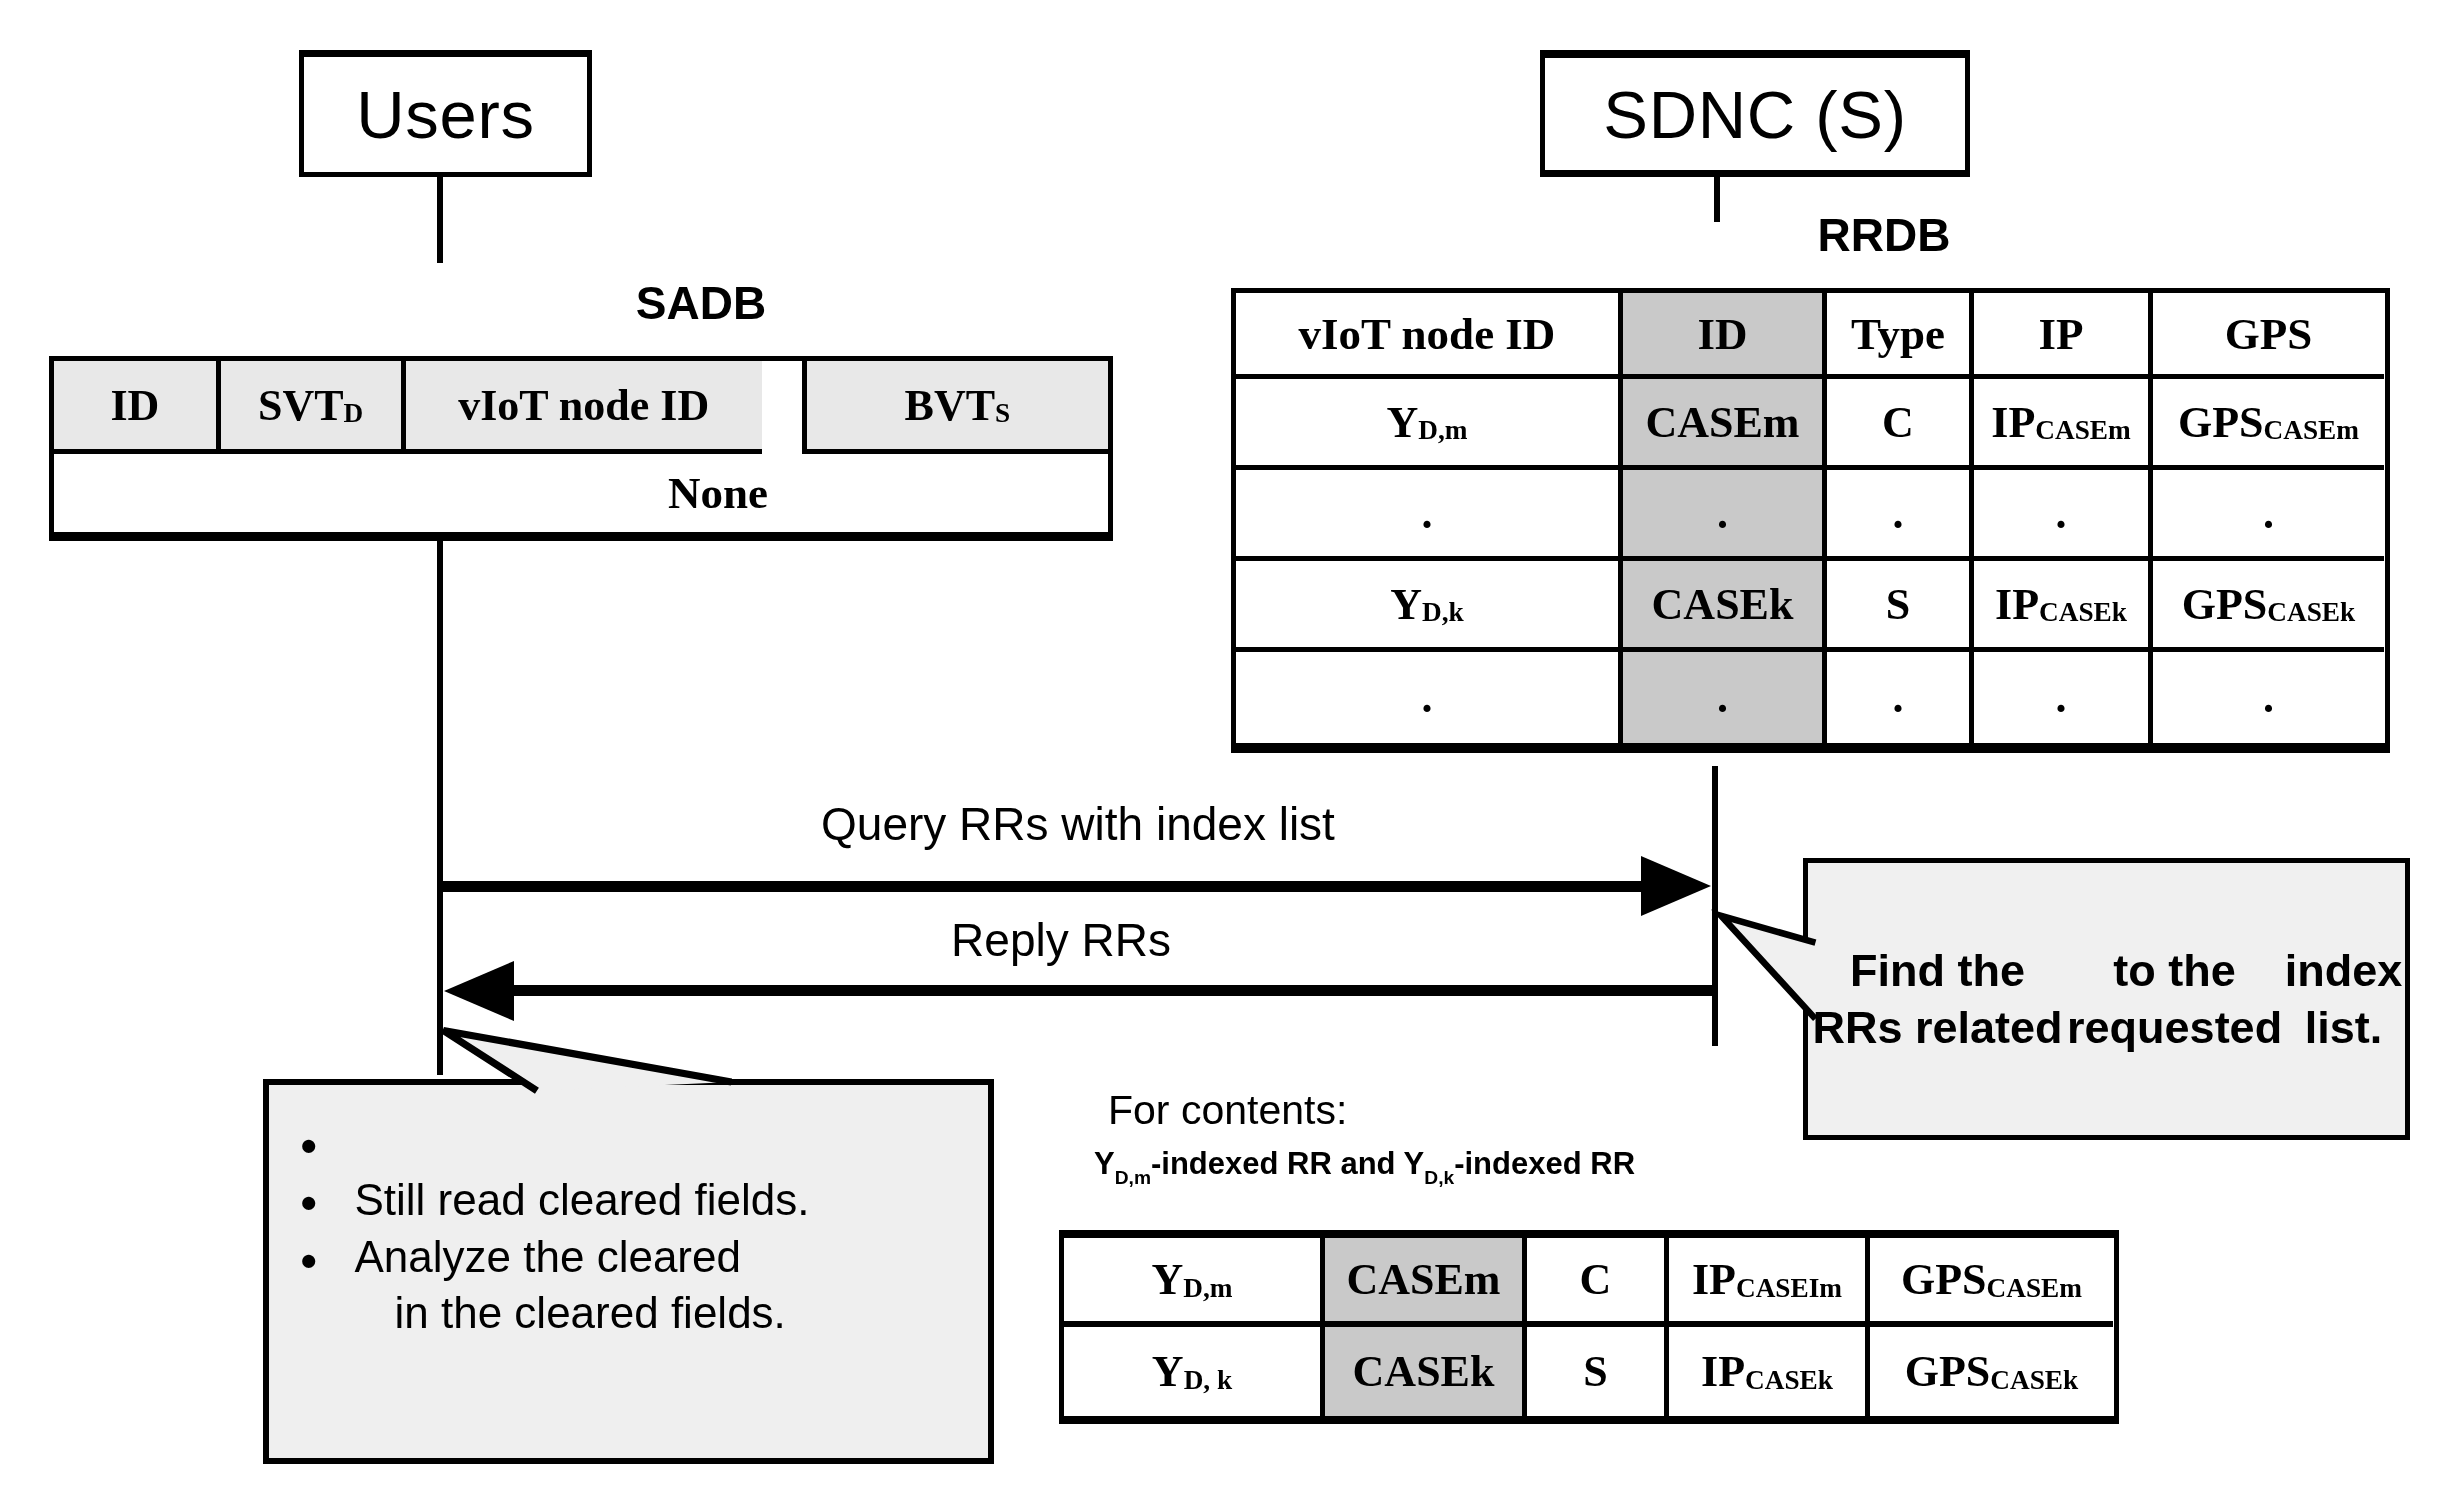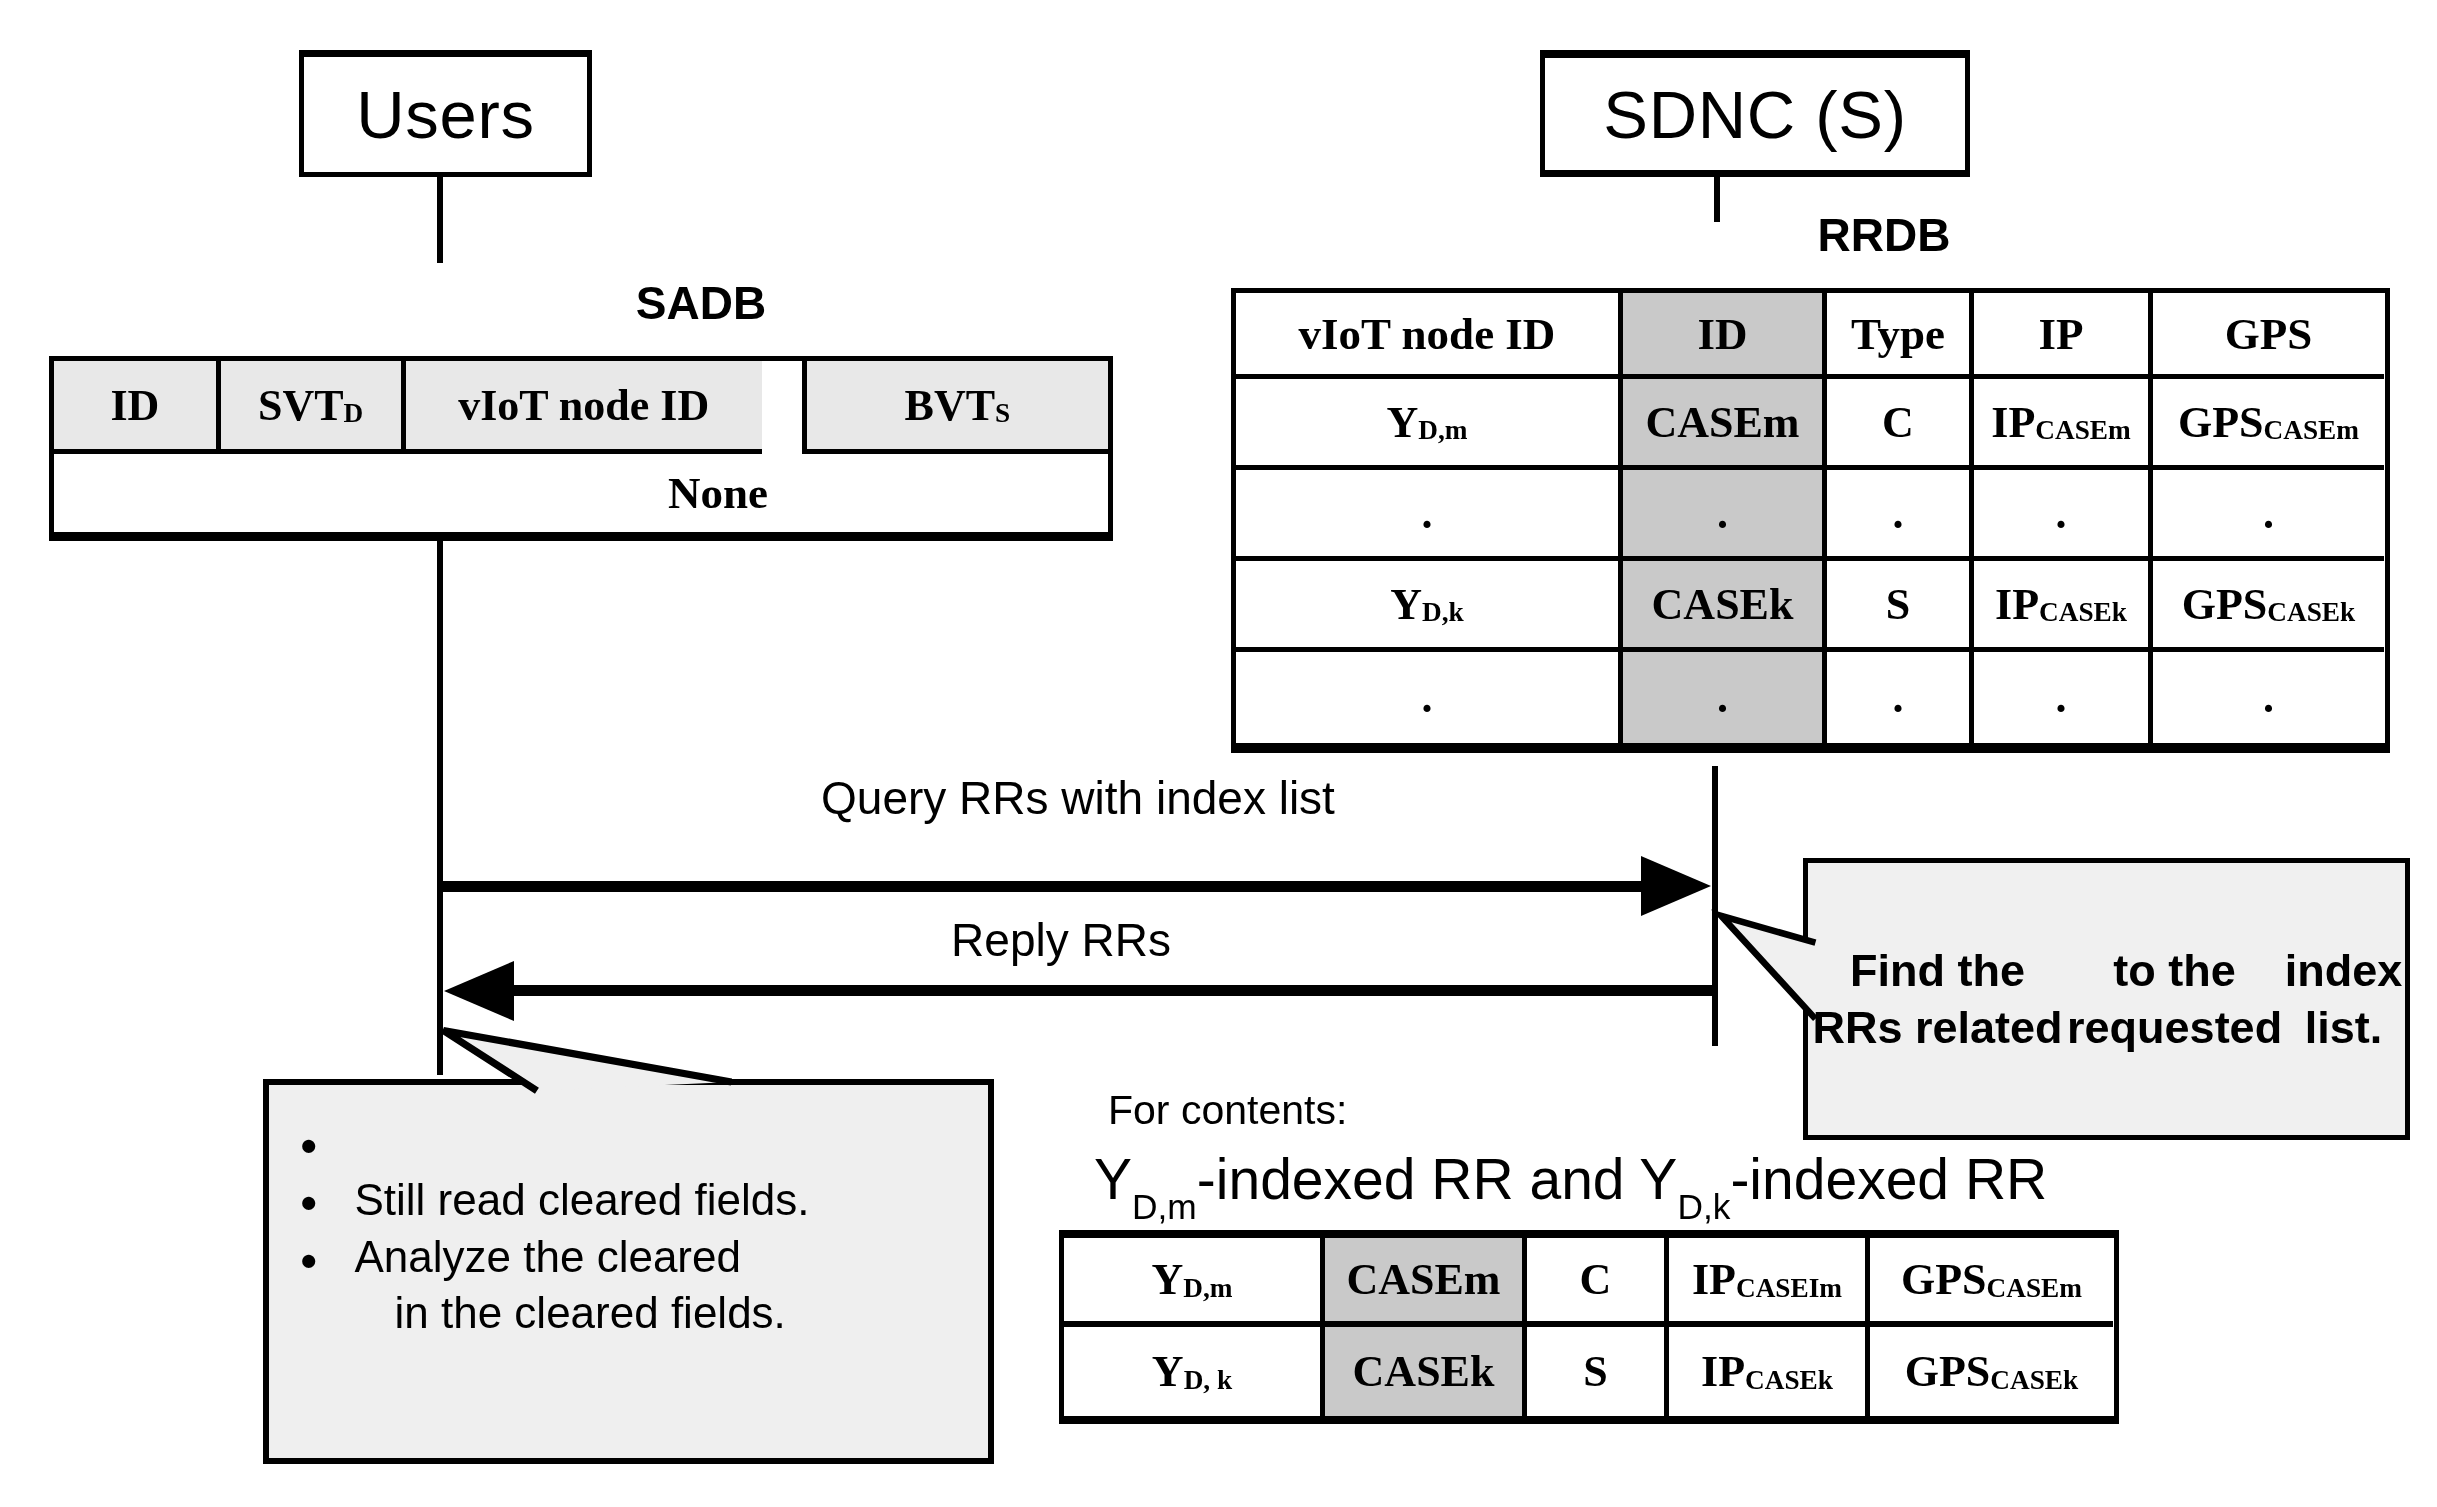--- a/index.html
+++ b/index.html
@@ -48,21 +48,21 @@
   
   .callout{box-sizing:border-box;background:#f0f0f0;border:5.8px solid #000;}
   #right-callout{width:607px;height:282px;display:flex;flex-direction:row;align-items:center;justify-content:center;
     font-size:45px;line-height:57px;text-align:center;font-weight:bold;}
   #left-callout{width:731px;height:385px;border-width:6.5px;background:#efefef;padding:29px 14.5px 0 30.5px;}
   .bullet-item{display:flex;font-size:44px;line-height:56px;}
   .bullet-dot{width:55px;flex:none;font-size:30.5px;line-height:56px;padding-top:1.5px;}
   .bullet-lines .cont{padding-left:40px;}
   
   #example-intro{font-size:41px;font-weight:400;}
-  #example-heading{font-size:57px;font-weight:400;white-space:nowrap;}
+  #example-heading{font-size:31px;font-weight:700;white-space:nowrap;}
   #example-table{border:5.1px solid #000;border-top-width:8px;border-bottom-width:8.7px;width:1060px;}
   #example-table .trow{height:89px;}
   #example-table .trow.r1 .tcell{border-bottom:0;}
   #example-table .bB{border-bottom:6.5px solid #000;}
   svg{display:block;}
 </style>
 </head>
 <body>
 
 <div id="canvas">
@@ -166,21 +166,21 @@
     </div>
     <div class="trow">
       <div class="tcell" style="width:382px;">.</div>
       <div class="tcell bL shade-mid" style="width:204px;">.</div>
       <div class="tcell bL" style="width:147px;">.</div>
       <div class="tcell bL" style="width:179px;">.</div>
       <div class="tcell bL" style="width:236px;">.</div>
     </div>
   </div>
 
-  <div class="abs msg-label" style="left:441px;top:771px;">Query RRs with index list</div>
+  <div class="abs msg-label" style="left:441px;top:797px;">Query RRs with index list</div>
   <div class="abs shaft" style="left:441px;top:881px;width:1206px;"></div>
   <div class="abs head-right" style="left:1641px;top:856px;"></div>
 
   <div class="abs msg-label" style="left:424px;top:913px;">Reply RRs</div>
   <div class="abs shaft" style="left:514px;top:985px;width:1201px;"></div>
   <div class="abs head-left" style="left:444px;top:961px;"></div>
 
   <div class="abs callout" id="right-callout" style="left:1803px;top:858px;">
     <div>Find the RRs related</div>
     <div>to the requested</div>

